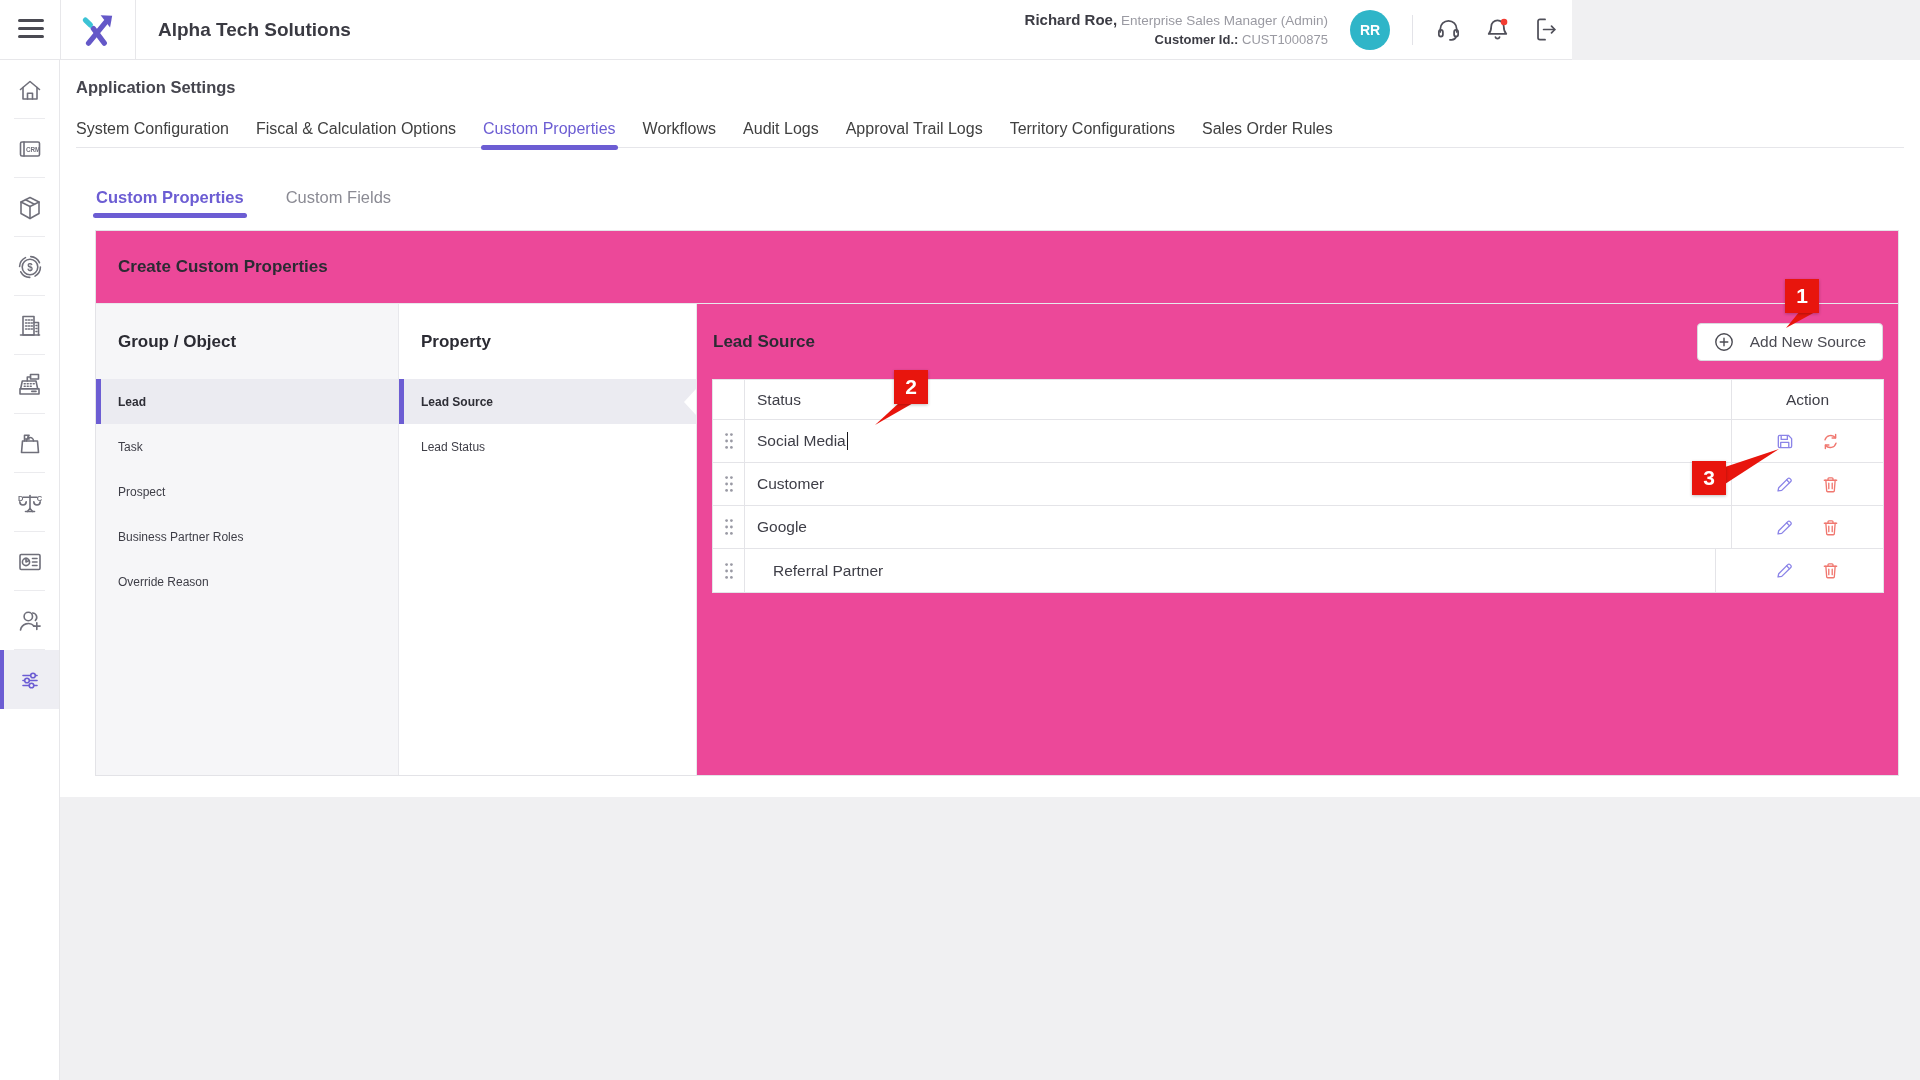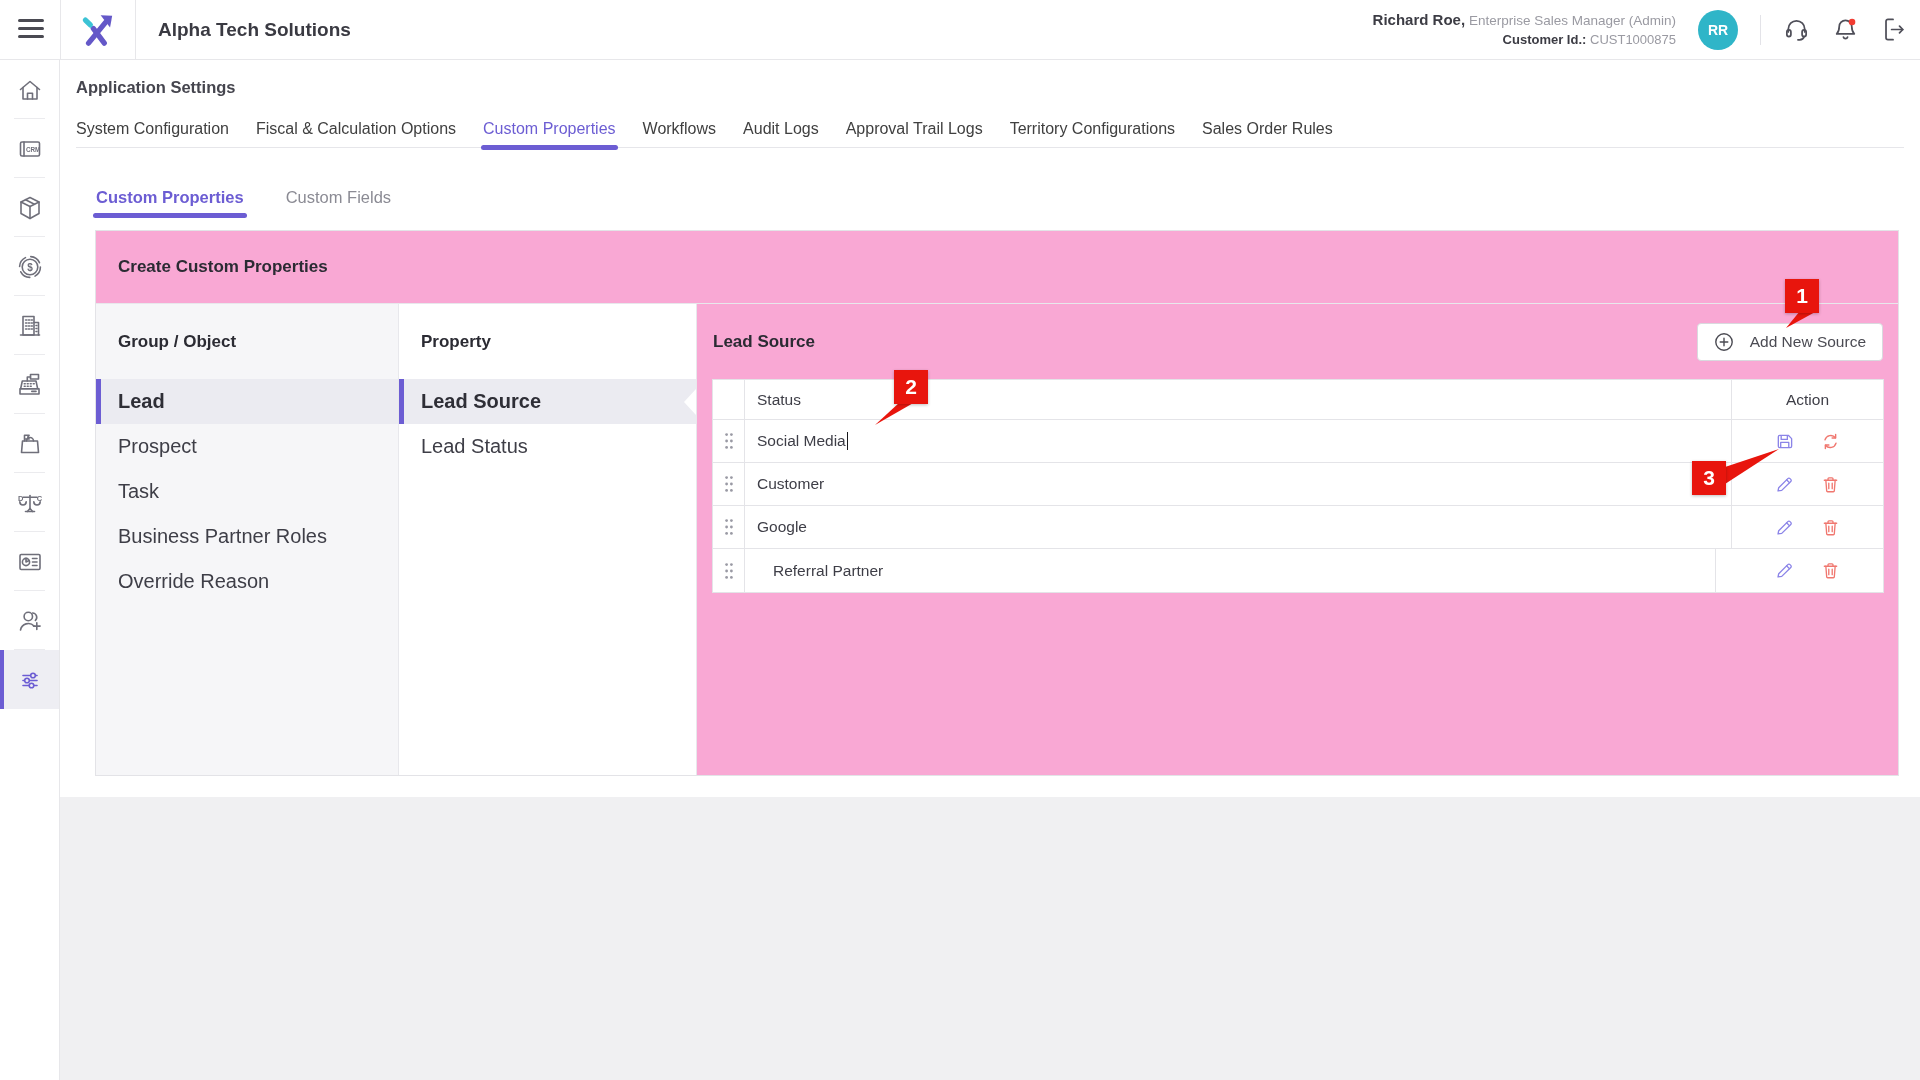--- a/index.html
+++ b/index.html
@@ -1,21 +1,21 @@
 <!DOCTYPE html>
 <html style="--accent: #6c5dd3; --accent-icon: #8b84e8; --danger: #f0776f; --badge: #e8150d; --teal: #2fb5c8;"><head>
 <meta charset="utf-8">
 <style>
   * { margin:0; padding:0; box-sizing:border-box; }
   html,body { width:1920px; height:1080px; overflow:hidden; }
   body { font-family:"Liberation Sans","DejaVu Sans",sans-serif; background:#f0f0f2; color:#3e3e47; }
   #app { position:relative; width:1920px; height:1080px; }
 
   
-  #topbar { position:absolute; top:0; left:0; width:1920px; height:60px; background:#fff;
+  #topbar { position:absolute; top:0; left:0; width:1572px; height:60px; background:#fff;
             border-bottom:1px solid #e7e7ea; z-index:20; }
   .hamburger { position:absolute; left:18px; top:19px; width:26px; height:22px; cursor:pointer; }
   .hamburger span { display:block; width:26px; height:2.6px; background:#4a4a52; border-radius:2px; margin-bottom:5.5px; }
   .logo-box { position:absolute; left:60px; top:0; width:76px; height:59px;
               border-left:1px solid #e7e7ea; border-right:1px solid #e7e7ea;
               display:flex; align-items:center; justify-content:center; }
   .brand { position:absolute; left:158px; top:0; height:59px; display:flex; align-items:center;
            font-size:19px; font-weight:bold; color:#3a3a42; }
   .top-right { position:absolute; right:12px; top:0; height:59px; display:flex; align-items:center; gap:22px; }
   .user-text { text-align:right; line-height:1.4; }
@@ -53,30 +53,30 @@
          border-radius:3px; background:var(--accent,#6c5dd3); }
 
   .subtabs { position:absolute; left:36px; top:128px; display:flex; gap:42px; }
   .subtab { font-size:16.5px; color:#8b8b94; position:relative; cursor:pointer; }
   .subtab.active { color:var(--accent,#6c5dd3); font-weight:600; }
   .subtab.active::after { content:''; position:absolute; left:-3px; right:-3px; bottom:-11px; height:5px;
          border-radius:3px; background:var(--accent,#6c5dd3); }
 
   
   .card { position:absolute; left:35px; top:170px; width:1804px; height:546px;
-          background:#f9a8d4; border:1px solid #e3e3e7; }
+          background:#ec4899; border:1px solid #e3e3e7; }
   .card-title { position:absolute; left:22px; top:26px; font-size:17px; font-weight:bold; color:#2b2b33; }
   .cols { position:absolute; left:0; right:0; top:72px; bottom:0; display:flex; border-top:1px solid #e8e8ec; }
   .col-group { width:302px; background:#f6f6f8; }
   .col-prop  { width:299px; background:#fff; border-left:1px solid #e8e8ec; border-right:1px solid #e8e8ec; }
   .col-detail { flex:1; position:relative; }
   .col-hdr { height:75px; display:flex; align-items:center; padding:0 22px;
              font-size:17px; font-weight:bold; color:#2b2b33; }
   .list-item { position:relative; height:45px; display:flex; align-items:center; padding:0 22px;
-               font-size:20px; color:#3e3e47; cursor:pointer; }
+               font-size:12px; color:#3e3e47; cursor:pointer; }
   .list-item.sel { background:#ebebf1; font-weight:600; color:#2e2e36; }
   .list-item.sel::before { content:''; position:absolute; left:0; top:0; bottom:0; width:5px;
                background:var(--accent,#6c5dd3); }
   .list-item.sel.notch::after { content:''; position:absolute; right:0; top:50%; margin-top:-13px;
                border-top:13px solid transparent; border-bottom:13px solid transparent;
                border-right:12px solid #fff; }
 
   .detail-hdr { position:relative; height:75px; }
   .detail-title { position:absolute; left:16px; top:0; height:75px; display:flex; align-items:center;
                   font-size:17px; font-weight:bold; color:#2b2b33; }
@@ -292,22 +292,22 @@
         <span class="subtab">Custom Fields</span>
       </div>
 
     <div class="card">
       <div class="card-title">Create Custom Properties</div>
       <div class="cols">
         <div class="col-group">
           <div class="col-hdr">Group / Object</div>
           <div id="group-list">
               <div class="list-item sel">Lead</div>
+              <div class="list-item">Task</div>
               <div class="list-item">Prospect</div>
-              <div class="list-item">Task</div>
               <div class="list-item">Business Partner Roles</div>
               <div class="list-item">Override Reason</div>
             </div>
         </div>
         <div class="col-prop">
           <div class="col-hdr">Property</div>
           <div id="prop-list">
               <div class="list-item sel notch">Lead Source</div>
               <div class="list-item">Lead Status</div>
             </div>

